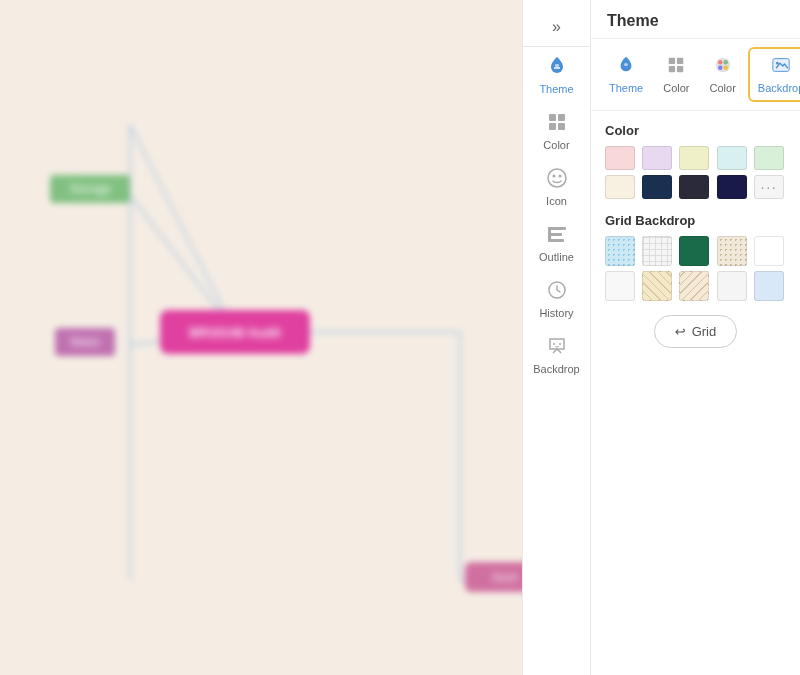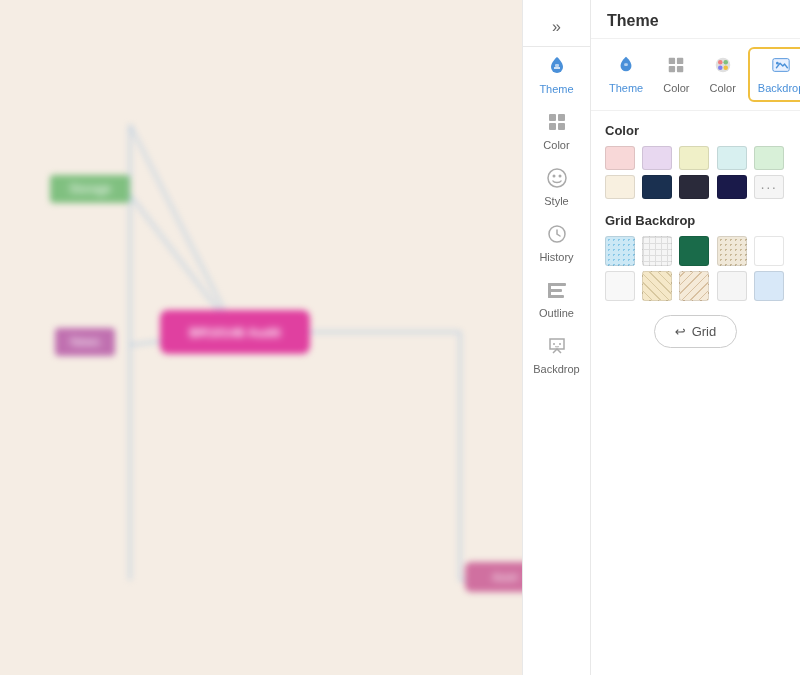--- a/index.html
+++ b/index.html
@@ -367,43 +367,43 @@
 
   <div class="sidebar-item">
     <span class="icon-svg">
       <svg width="22" height="22" viewBox="0 0 22 22" fill="none">
         <circle cx="11" cy="11" r="9" stroke="#aaa" stroke-width="1.5"></circle>
         <circle cx="8" cy="9" r="1.5" fill="#aaa"></circle>
         <circle cx="14" cy="9" r="1.5" fill="#aaa"></circle>
         <path d="M7 14c1 2 7 2 8 0" stroke="#aaa" stroke-width="1.5" stroke-linecap="round"></path>
       </svg>
     </span>
-    <span>Style</span>
-  </div>
-
-  <div class="sidebar-item">
-    <span class="icon-svg">
-      <svg width="22" height="22" viewBox="0 0 22 22" fill="none">
-        <circle cx="11" cy="11" r="8" stroke="#aaa" stroke-width="1.5"></circle>
-        <polyline points="11,7 11,11 14,13" stroke="#aaa" stroke-width="1.5" stroke-linecap="round"></polyline>
-      </svg>
-    </span>
-    <span>History</span>
+    <span>Icon</span>
   </div>
 
   <div class="sidebar-item">
     <span class="icon-svg">
       <svg width="22" height="22" viewBox="0 0 22 22" fill="none">
         <rect x="2" y="4" width="18" height="3" rx="1" fill="#aaa"></rect>
         <rect x="2" y="10" width="14" height="3" rx="1" fill="#aaa"></rect>
         <rect x="2" y="16" width="16" height="3" rx="1" fill="#aaa"></rect>
         <rect x="2" y="4" width="3" height="15" rx="1" fill="#aaa"></rect>
       </svg>
     </span>
     <span>Outline</span>
+  </div>
+
+  <div class="sidebar-item">
+    <span class="icon-svg">
+      <svg width="22" height="22" viewBox="0 0 22 22" fill="none">
+        <circle cx="11" cy="11" r="8" stroke="#aaa" stroke-width="1.5"></circle>
+        <polyline points="11,7 11,11 14,13" stroke="#aaa" stroke-width="1.5" stroke-linecap="round"></polyline>
+      </svg>
+    </span>
+    <span>History</span>
   </div>
 
   <div class="sidebar-item">
     <span class="icon-svg">
       <svg width="22" height="22" viewBox="0 0 22 22" fill="none">
         <path d="M4 4h14v10H4z" stroke="#aaa" stroke-width="1.5" rx="2"></path>
         <path d="M7 18l4-4 4 4" stroke="#aaa" stroke-width="1.5"></path>
         <circle cx="8" cy="9" r="1" fill="#aaa"></circle>
         <circle cx="14" cy="9" r="1" fill="#aaa"></circle>
         <path d="M9 11.5c.5.5 3.5.5 4 0" stroke="#aaa" stroke-width="1"></path>

